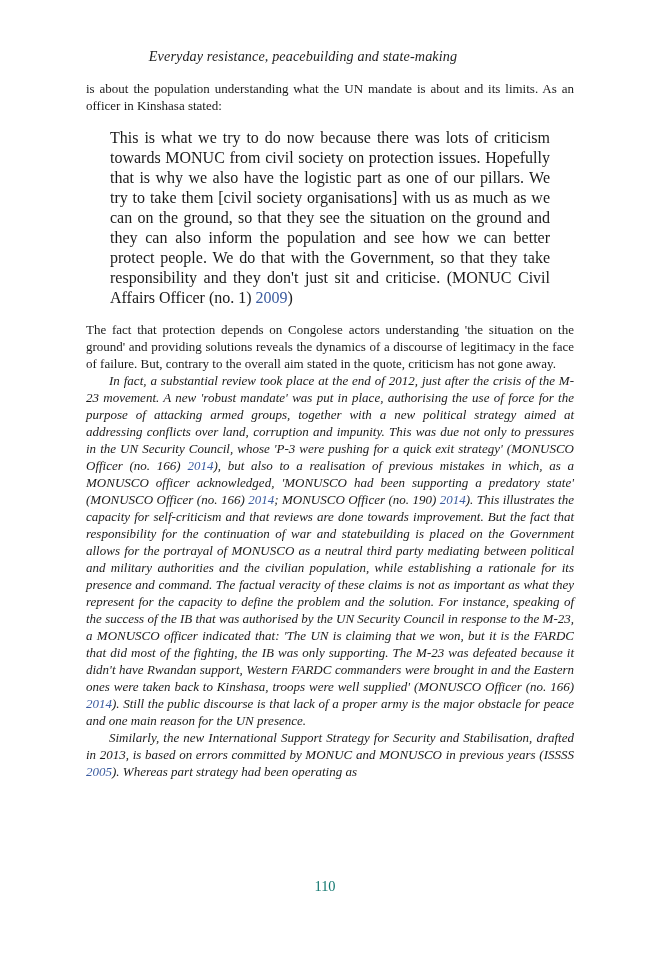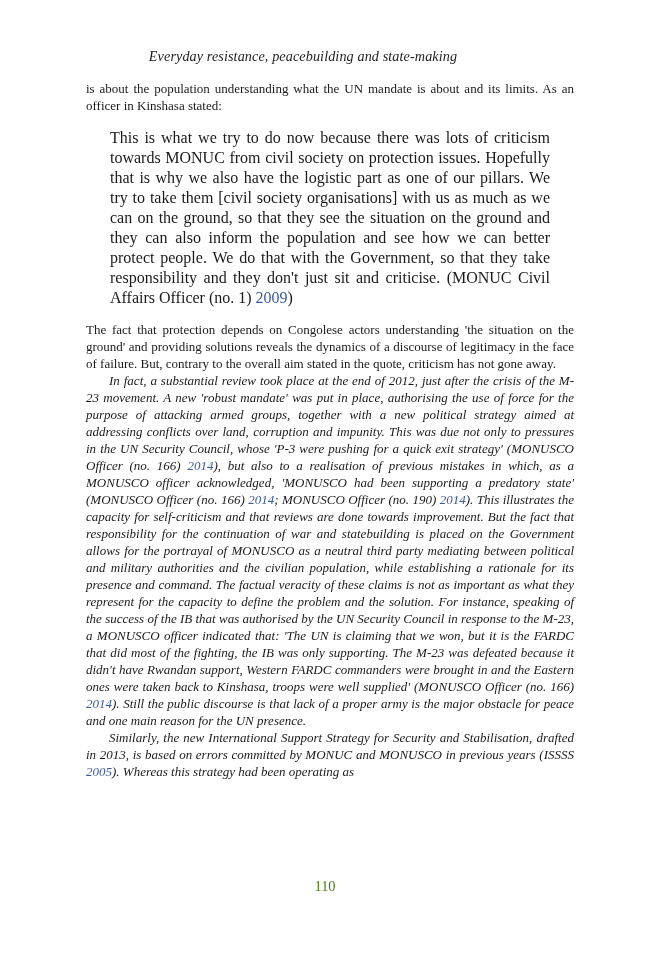--- a/index.html
+++ b/index.html
@@ -82,21 +82,21 @@
   }
 
   
   .folio {
     position: absolute;
     left: 0;
     top: 878px;
     width: 650px;
     text-align: center;
     font-size: 14.4px;
-    color: #4d7c0f;
+    color: #0f766e;
   }
 </style>
 </head>
 <body>
 
 <div class="page">
 
   <div class="running-head">Everyday resistance, peacebuilding and state-making</div>
 
   <div class="column">
@@ -104,19 +104,19 @@
     <p class="body-para">is about the population understanding what the UN mandate is about and its limits. As an officer in Kinshasa stated:</p>
 
     <blockquote class="blockquote">
       <p><span>This is what we try to do now because there was lots of criticism towards MONUC from civil society on protection issues. Hopefully that is why we also have the logistic part as one of our pillars. We try to take them [civil society organisations] with us as much as we can on the ground, so that they see the situation on the ground and they can also inform the population and see how we can better protect people. We do that with the Government, so that they take responsibility and they don't just sit and criticise. (MONUC Civil Affairs Officer (no. 1) </span><span class="cite">2009</span><span>)</span></p>
     </blockquote>
 
     <p class="body-para">The fact that protection depends on Congolese actors understanding 'the situation on the ground' and providing solutions reveals the dynamics of a discourse of legitimacy in the face of failure. But, contrary to the overall aim stated in the quote, criticism has not gone away.</p>
 
     <p class="body-para indented"><span>In fact, a substantial review took place at the end of 2012, just after the crisis of the M-23 movement. A new 'robust mandate' was put in place, authorising the use of force for the purpose of attacking armed groups, together with a new political strategy aimed at addressing conflicts over land, corruption and impunity. This was due not only to pressures in the UN Security Council, whose 'P-3 were pushing for a quick exit strategy' (MONUSCO Officer (no. 166) </span><span class="cite">2014</span><span>), but also to a realisation of previous mistakes in which, as a MONUSCO officer acknowledged, 'MONUSCO had been supporting a predatory state' (MONUSCO Officer (no. 166) </span><span class="cite">2014</span><span>; MONUSCO Officer (no. 190) </span><span class="cite">2014</span><span>). This illustrates the capacity for self-criticism and that reviews are done towards improvement. But the fact that responsibility for the continuation of war and statebuilding is placed on the Government allows for the portrayal of MONUSCO as a neutral third party mediating between political and military authorities and the civilian population, while establishing a rationale for its presence and command. The factual veracity of these claims is not as important as what they represent for the capacity to define the problem and the solution. For instance, speaking of the success of the IB that was authorised by the UN Security Council in response to the M-23, a MONUSCO officer indicated that: 'The UN is claiming that we won, but it is the FARDC that did most of the fighting, the IB was only supporting. The M-23 was defeated because it didn't have Rwandan support, Western FARDC commanders were brought in and the Eastern ones were taken back to Kinshasa, troops were well supplied' (MONUSCO Officer (no. 166) </span><span class="cite">2014</span><span>). Still the public discourse is that lack of a proper army is the major obstacle for peace and one main reason for the UN presence.</span></p>
 
-    <p class="body-para indented"><span>Similarly, the new International Support Strategy for Security and Stabilisation, drafted in 2013, is based on errors committed by MONUC and MONUSCO in previous years (ISSSS </span><span class="cite">2005</span><span>). Whereas this strategy had been operating as</span></p>
+    <p class="body-para indented"><span>Similarly, the new International Support Strategy for Security and Stabilisation, drafted in 2013, is based on errors committed by MONUC and MONUSCO in previous years (ISSSS </span><span class="cite">2005</span><span>). Whereas part strategy had been operating as</span></p>
 
   </div>
 
   <div class="folio">110</div>
 
 </div>
 
 </body></html>

